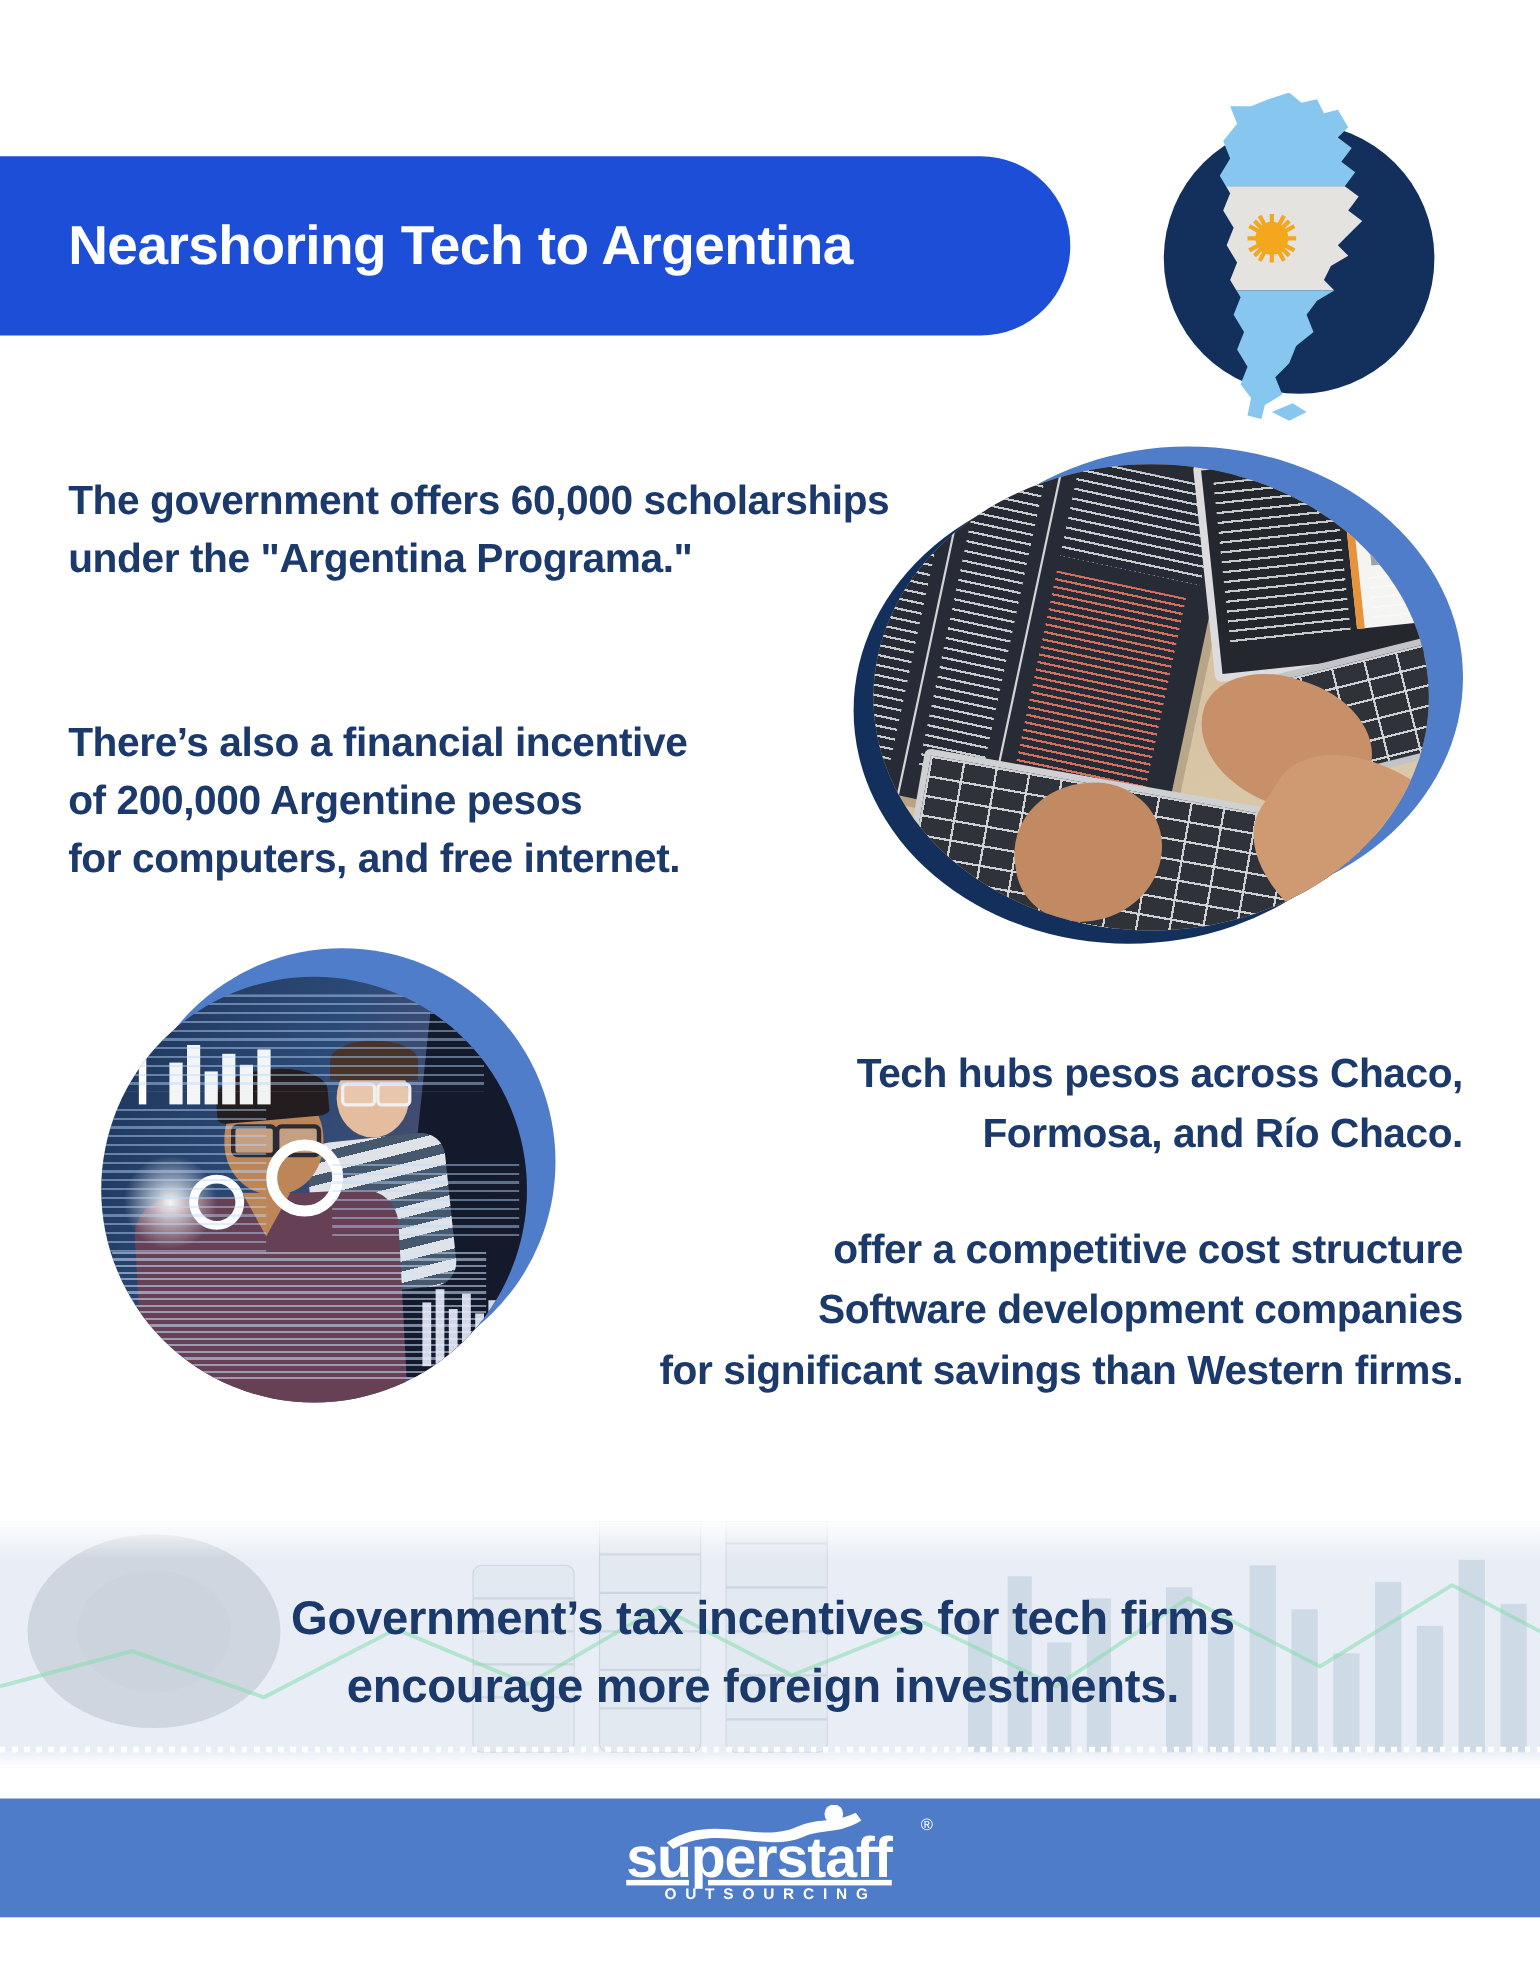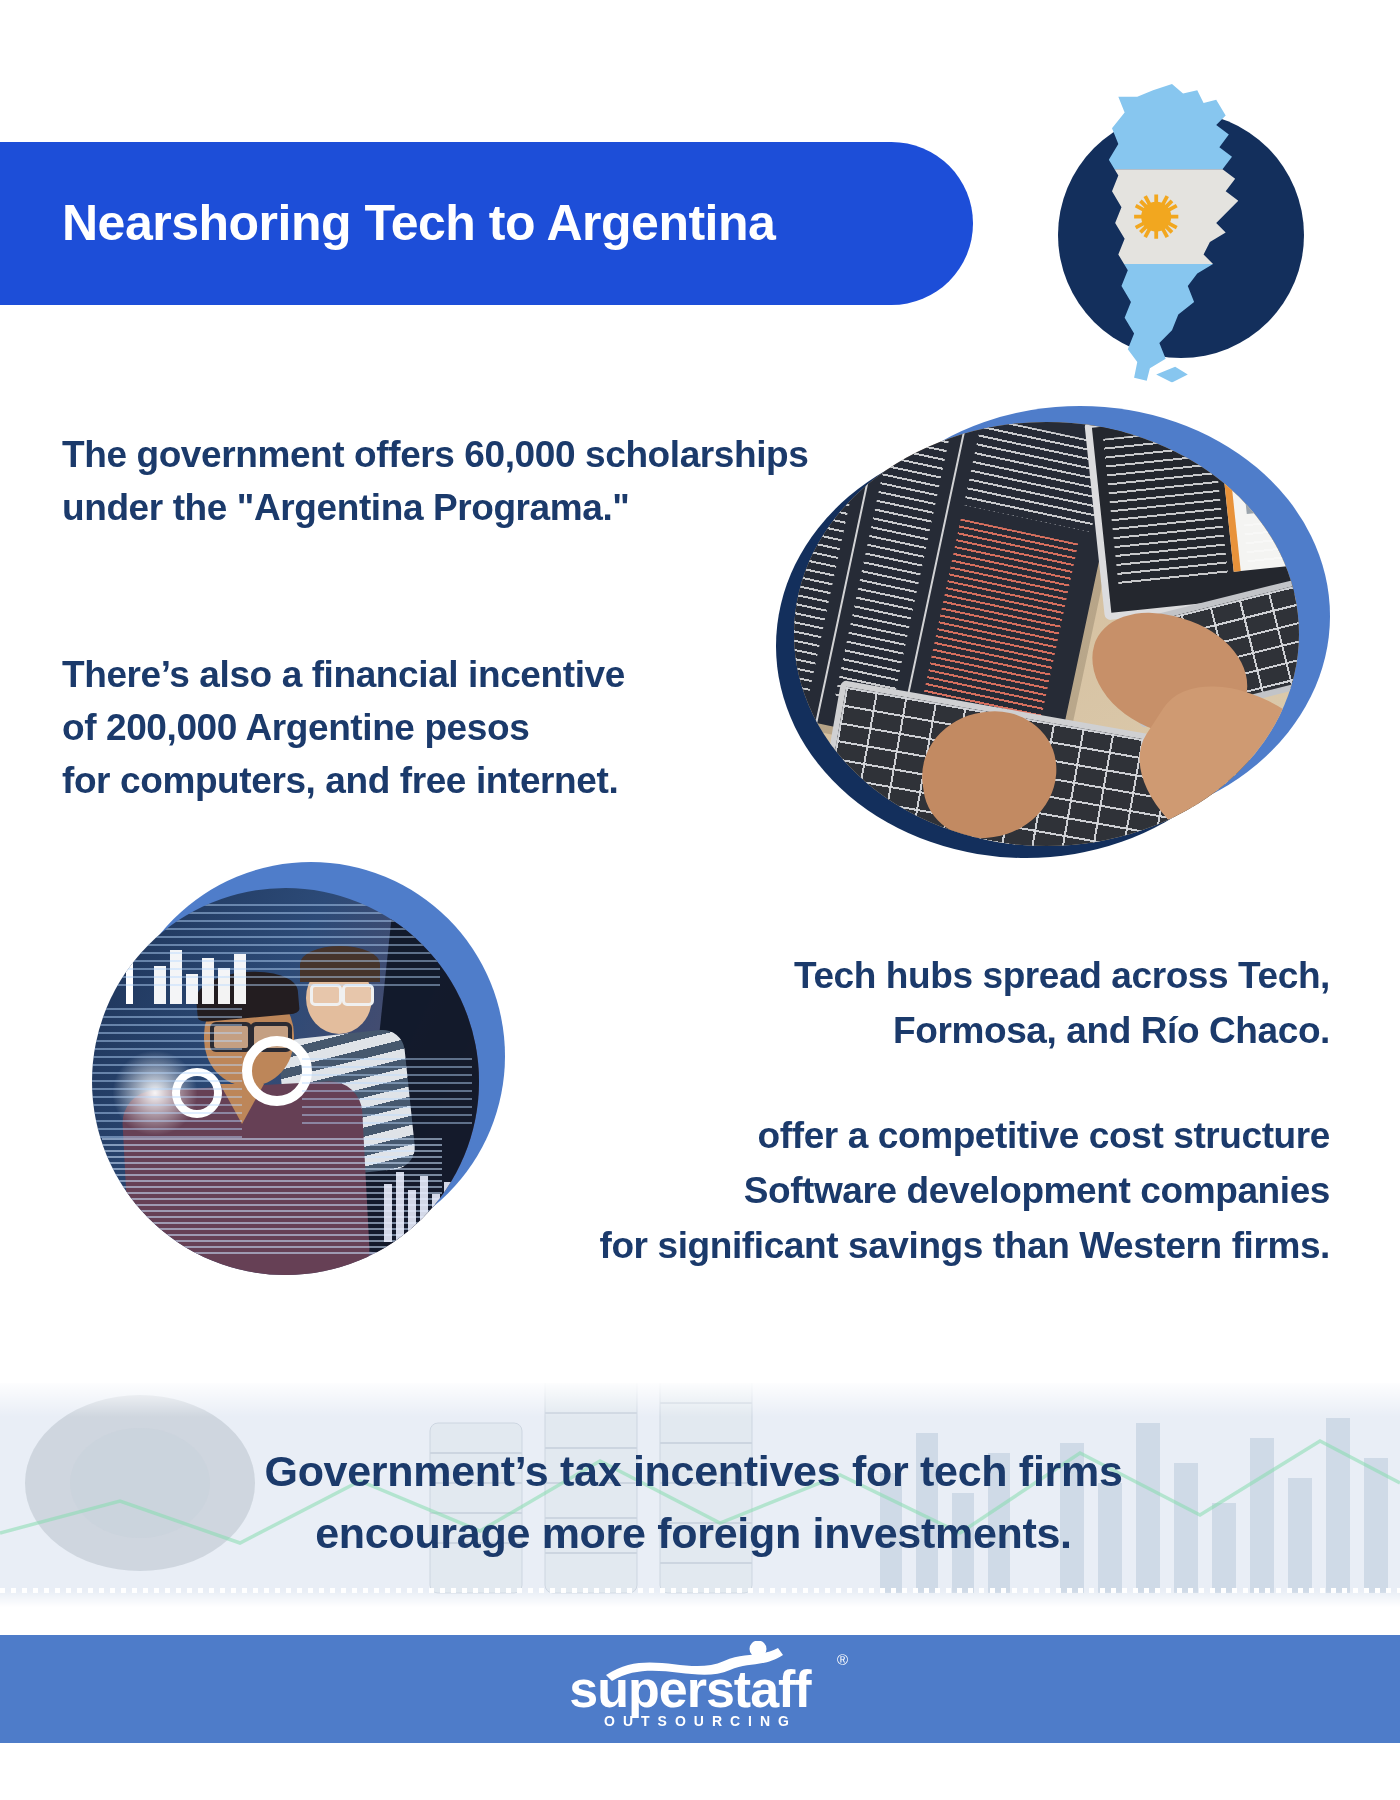--- a/index.html
+++ b/index.html
@@ -61,21 +61,21 @@
                 background:linear-gradient(to top,#ffffff,rgba(255,255,255,0));}
   .band-dots{position:absolute;left:0;top:205px;width:100%;height:5px;
              background:repeating-linear-gradient(to right,#ffffff 0 5px,transparent 5px 11px);}
   .band-text{position:absolute;left:0;top:1440px;width:1387px;text-align:center;
              color:#1b3a6b;font-weight:bold;font-size:43px;line-height:62px;letter-spacing:-.3px;}
 
   
   .footer{position:absolute;left:0;top:1635px;width:1400px;height:108px;background:#4e7cc9;}
   .logo{position:absolute;left:540px;top:1645px;width:300px;height:90px;color:#ffffff;}
   .logo-word{position:absolute;left:0;top:14px;width:300px;text-align:center;
-             font-size:52px;font-weight:bold;letter-spacing:-1px;}
+             font-size:52px;font-weight:bold;letter-spacing:-1px;text-decoration:underline;}
   .logo-reg{position:absolute;right:-8px;top:6px;font-size:15px;}
   .logo-sub{position:absolute;left:64px;top:68px;width:236px;text-align:left;
             font-size:14px;font-weight:bold;letter-spacing:8px;}
   .swoosh{position:absolute;left:60px;top:-4px;}
 </style>
 </head>
 <body>
 
 <div id="page">
 
@@ -199,21 +199,21 @@
           <rect x="26" y="26" width="8" height="52"></rect>
             <rect x="38" y="12" width="8" height="66"></rect>
           <rect x="50" y="30" width="8" height="48"></rect>
             <rect x="62" y="18" width="8" height="60"></rect>
         </g>
       </svg>
     </div>
   </div>
 
   <div class="navy-par par-right hubs" style="top:948px;">
-    <div>Tech hubs spread across Tech,</div>
+    <div>Tech hubs pesos across Chaco,</div>
     <div>Formosa, and Río Chaco.</div>
   </div>
 
   <div class="navy-par par-right hubs" style="top:1108px;">
     <div>offer a competitive cost structure</div>
     <div>Software development companies</div>
     <div>for significant savings than Western firms.</div>
   </div>
 
   <div class="band">

